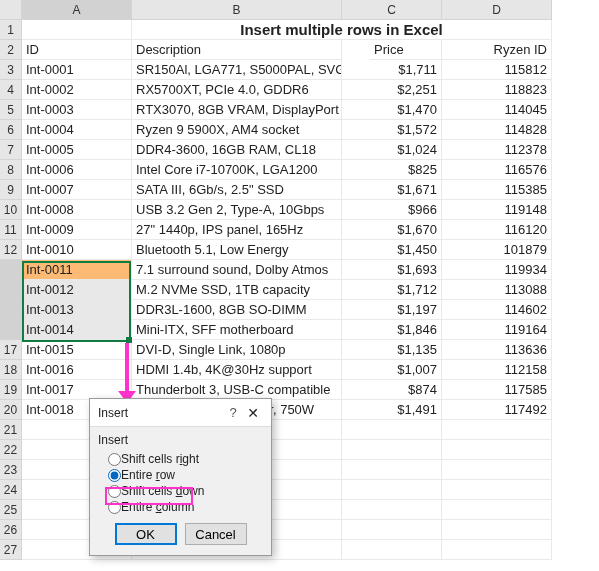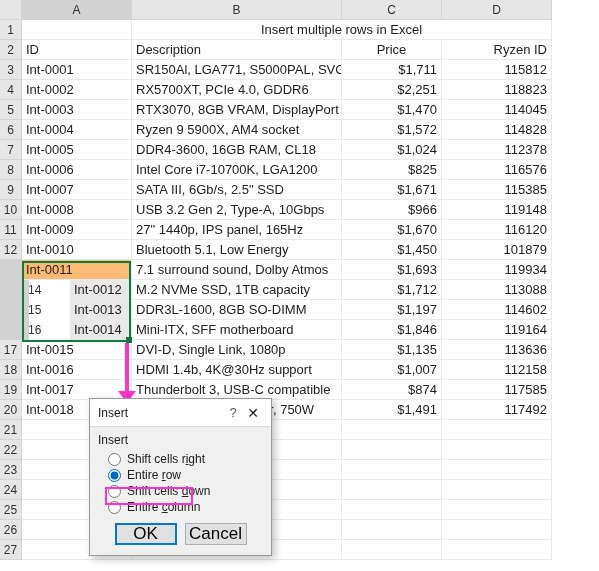--- a/index.html
+++ b/index.html
@@ -10,22 +10,22 @@
 
 .h { background: #e6e6e6; border-right: 1px solid #d4d4d4; border-bottom: 1px solid #d4d4d4; text-align: center; color: #333; line-height: 20px; height: 20px; font-size: 12px; user-select: none; }
 .h.corner { background: #e6e6e6; }
 .h.rn { text-align: center; }
 .h.active { background: #d2d2d2; padding-left: 28px; }
 .h.colA { background: #d2d2d2; }
 
 .c { border-right: 1px solid #e9e9e9; border-bottom: 1px solid #e9e9e9; padding: 0 4px; line-height: 20px; height: 20px; white-space: nowrap; overflow: hidden; }
 .c.num { text-align: right; }
 .c.hdr { font-weight: normal; }
-.c.title { font-weight: normal; font-size: 13px; }
-.c.sel { background: #e8e8e8; margin-left: 48px; }
+.c.title { font-weight: bold; font-size: 15px; }
+.c.sel { background: #e8e8e8; }
 .c.selActive { background: #fdba74; }
 
 
 .sel-border { position: absolute; border: 2px solid #107c41; pointer-events: none; }
 .sel-main { left: 22px; top: 261px; width: 109px; height: 81px; }
 .sel-handle { position: absolute; width: 6px; height: 6px; background: #107c41; right: -3px; bottom: -3px; }
 
 
 .arrow { position: absolute; left: 118px; top: 343px; width: 18px; height: 60px; }
 .arrow .shaft { position: absolute; left: 7px; top: 0; width: 4px; height: 50px; background: #ff33cc; }
@@ -35,43 +35,43 @@
 .hl { position: absolute; border: 2px solid #ff33cc; width: 88px; height: 18px; left: 105px; top: 487px; pointer-events: none; }
 
 
 .dlg { position: absolute; left: 89px; top: 398px; width: 183px; background: #f0f0f0; border: 1px solid #9a9a9a; box-shadow: 3px 3px 8px rgba(0,0,0,.25); }
 .dlg-title { display: flex; align-items: center; height: 28px; padding: 0 6px 0 8px; background: #fff; border-bottom: 1px solid #ddd; }
 .dlg-title .t { flex: 1; font-size: 12px; }
 .dlg-title .q { width: 16px; text-align: center; color: #555; cursor: pointer; }
 .dlg-title .x { width: 24px; text-align: center; font-size: 14px; cursor: pointer; }
 .dlg-body { padding: 6px 8px 10px 8px; }
 .dlg-group { font-size: 12px; margin-bottom: 4px; }
-.opt { display: flex; align-items: flex-end; gap: 6px; padding: 1px 0 1px 10px; font-size: 12px; }
+.opt { display: flex; align-items: flex-end; padding: 1px 0 1px 10px; font-size: 12px; }
 .opt input { accent-color: #0067c0; }
 .dlg-btns { display: flex; gap: 8px; justify-content: center; padding-top: 8px; }
-.dlg-btns button { width: 62px; height: 22px; font-size: 17px; background: #e1e1e1; border: 1px solid #adadad; cursor: pointer; }
+.dlg-btns button { width: 62px; height: 22px; font-size: 13px; background: #e1e1e1; border: 1px solid #adadad; cursor: pointer; }
 .dlg-btns button.ok { border: 1px solid #0078d7; box-shadow: inset 0 0 0 1px #0078d7; }
 .u { text-decoration: underline; }
 </style>
 </head>
 <body>
 
 <div class="sheet" id="sheet">
     <div class="h corner"></div>
     <div class="h colA">A</div>
     <div class="h">B</div>
     <div class="h">C</div>
     <div class="h">D</div>
     <div class="h rn">1</div>
     <div class="c"></div>
     <div class="c title" style="grid-column: span 3; text-align: center;">Insert multiple rows in Excel</div>
     <div class="h rn">2</div>
     <div class="c hdr">ID</div>
     <div class="c hdr">Description</div>
-    <div class="c hdr" style="text-align: center;">Price</div>
+    <div class="c hdr" style="text-align: left; margin-left: 28px;">Price</div>
     <div class="c hdr num">Ryzen ID</div>
     <div class="h rn">3</div>
     <div class="c">Int-0001</div>
     <div class="c">SR150Al, LGA771, S5000PAL, SVGA</div>
     <div class="c num">$1,711</div>
     <div class="c num">115812</div>
     <div class="h rn">4</div>
     <div class="c">Int-0002</div>
     <div class="c">RX5700XT, PCIe 4.0, GDDR6</div>
     <div class="c num">$2,251</div>

